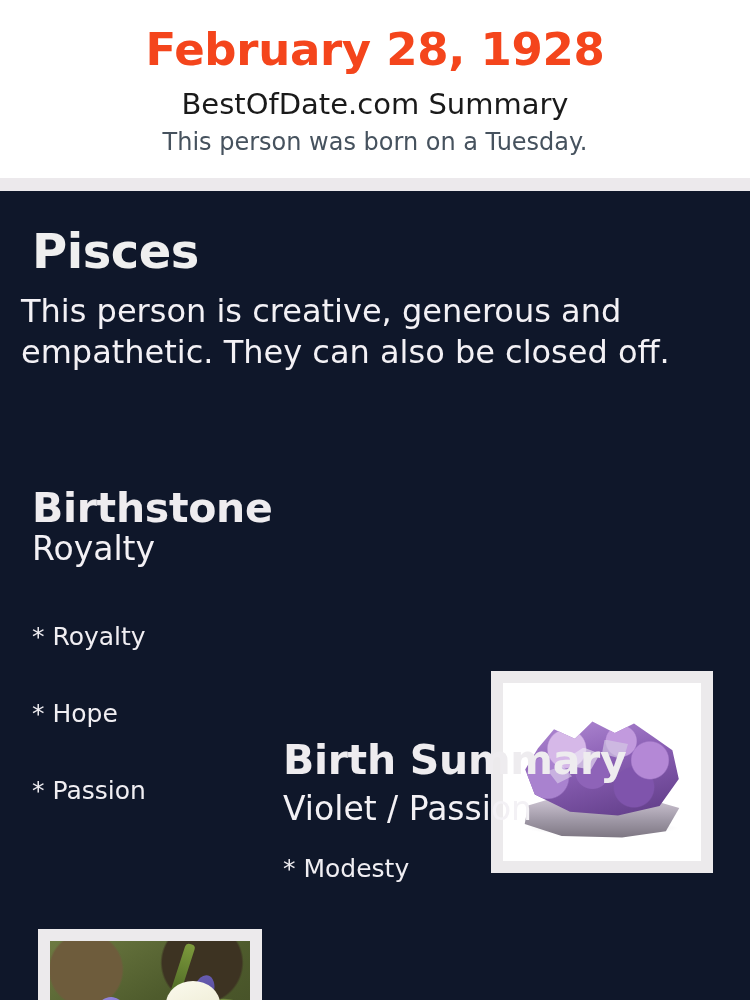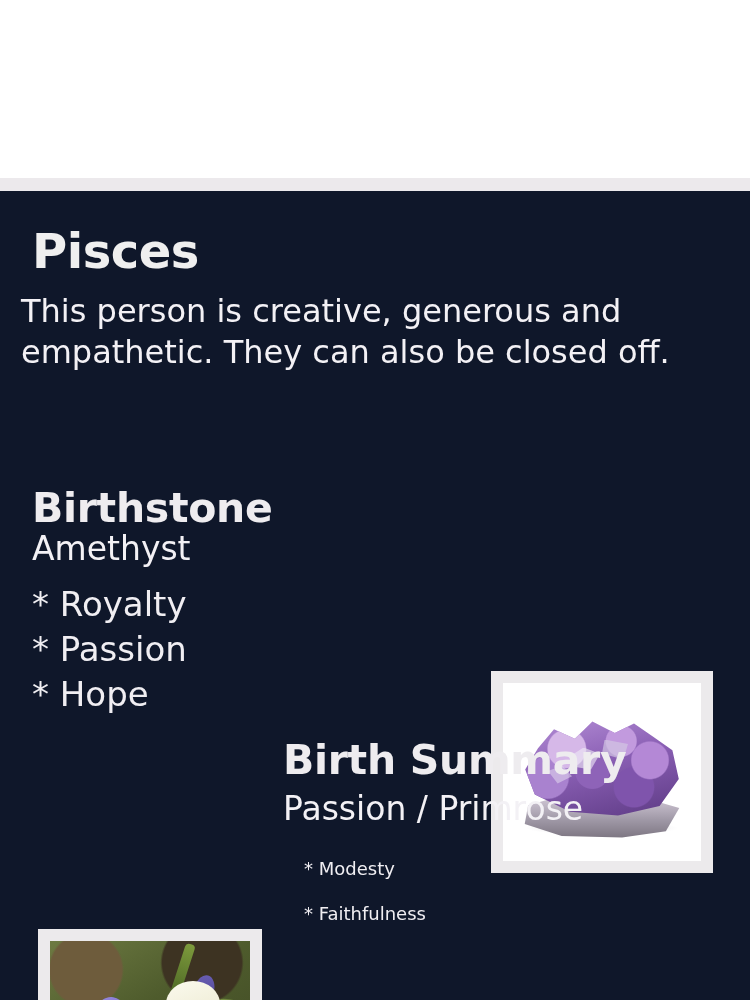--- a/index.html
+++ b/index.html
@@ -130,25 +130,26 @@
     line-height: 40px;
     white-space: nowrap;
   }
   .stone-traits {
     position: absolute;
     left: 32px;
     top: 391px;
     width: 380px;
   }
   .stone-traits .trait {
-    font-size: 34px;
+    font-size: 25px;
     font-weight: normal;
     color: #f0eef2;
     line-height: 45px;
     white-space: nowrap;
+    margin-top: 32px;
   }
 
   
   .flower-heading {
     position: absolute;
     left: 283px;
     top: 545px;
     font-size: 41px;
     font-weight: bold;
     color: #eeecef;
@@ -166,26 +167,25 @@
     line-height: 40px;
     white-space: nowrap;
   }
   .flower-traits {
     position: absolute;
     left: 283px;
     top: 655px;
     width: 400px;
   }
   .flower-traits .trait {
-    font-size: 18px;
+    font-size: 25px;
     font-weight: normal;
     color: #f0eef2;
     line-height: 45px;
     white-space: nowrap;
-    margin-left: 21px;
   }
 
   
   .photo-frame {
     position: absolute;
     background: #eceaec;
     box-sizing: border-box;
     padding: 12px;
   }
   .photo-inner {
@@ -330,34 +330,39 @@
     border-radius: 50% 50% 46% 46%;
     background: linear-gradient(160deg, #6a5fb4 0%, #4b4190 100%);
     transform: rotate(16deg);
   }
 </style>
 </head>
 <body>
 
 <div class="page">
 
+  <div class="header">
+    <div class="header-title">February 28, 1928</div>
+    <div class="header-subtitle">BestOfDate.com Summary</div>
+    <div class="header-note">This person was born on a Tuesday.</div>
+  </div>
 
   <div class="divider-band"></div>
 
   <div class="body-panel">
 
     <div class="zodiac-name">Pisces</div>
     <div class="zodiac-desc">This person is creative, generous and empathetic. They can also be closed off.</div>
 
     <div class="stone-heading">Birthstone</div>
-    <div class="stone-name">Amethyst</div>
+    <div class="stone-name">Royalty</div>
     <div class="stone-traits">
       <div class="trait">* Royalty</div>
+      <div class="trait">* Hope</div>
       <div class="trait">* Passion</div>
-      <div class="trait">* Hope</div>
     </div>
 
     <div class="photo-frame frame-stone">
       <div class="photo-inner stone-photo">
         <div class="shadow"></div>
         <div class="cluster">
           <div class="base"></div>
           <div class="body"></div>
           <div class="facet-a"></div>
           <div class="facet-b"></div>
@@ -376,20 +381,19 @@
 
         </div>
         <div class="primrose">
           <div class="pp q1"></div>
 
         </div>
       </div>
     </div>
 
     <div class="flower-heading">Birth Summary</div>
-    <div class="flower-name">Passion / Primrose</div>
+    <div class="flower-name">Violet / Passion</div>
     <div class="flower-traits">
       <div class="trait">* Modesty</div>
-      <div class="trait">* Faithfulness</div>
     </div>
 
   </div>
 </div>
 
 </body></html>

